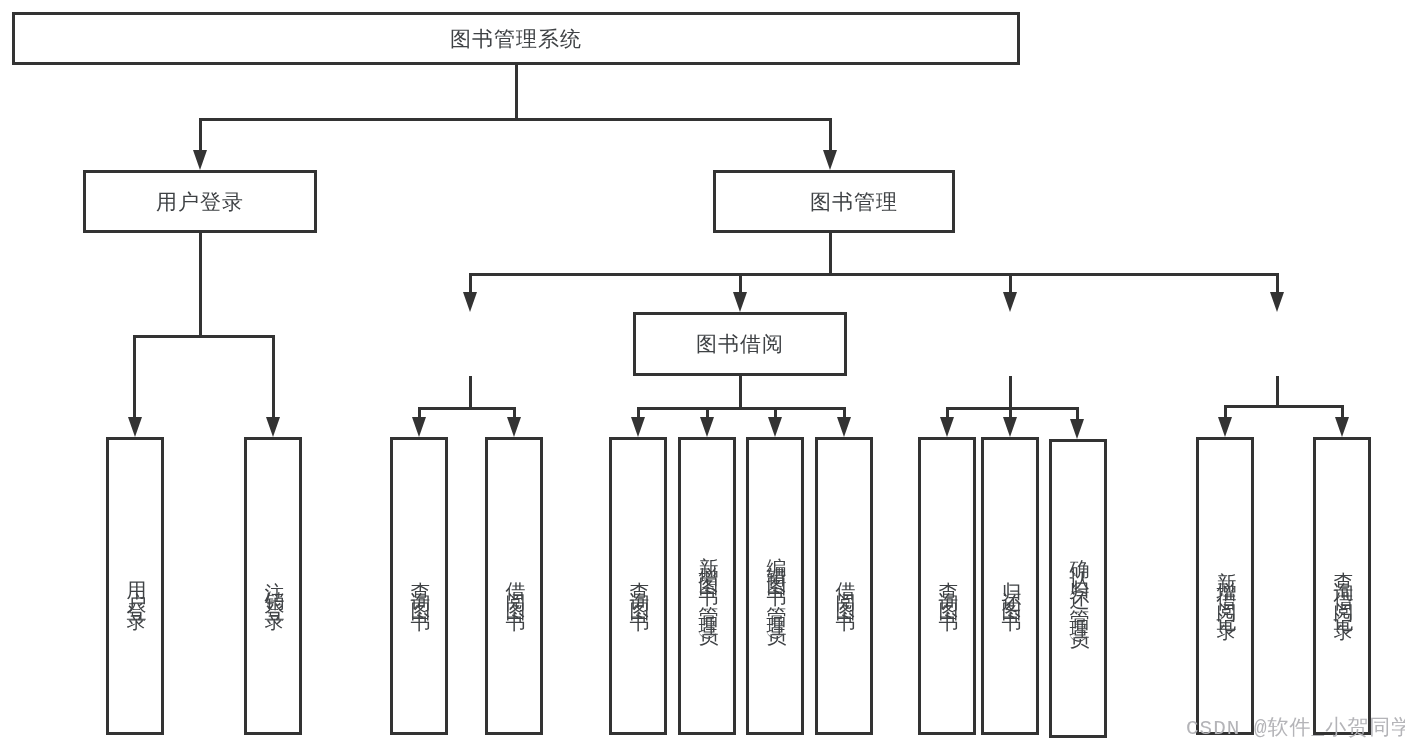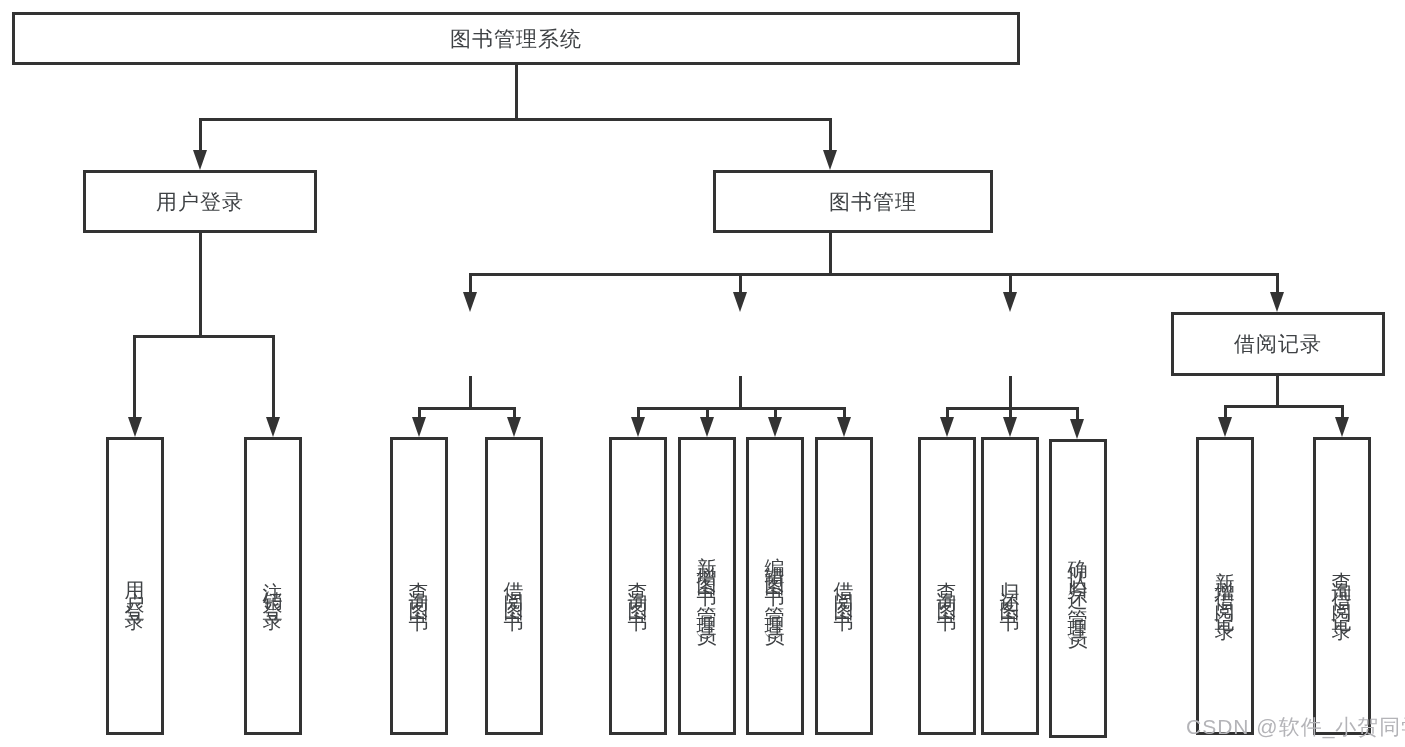--- a/index.html
+++ b/index.html
@@ -1,19 +1,19 @@
 <!DOCTYPE html>
 <html><head>
 <meta charset="utf-8">
 <style>
   html,body { margin:0; padding:0; background:#ffffff; }
   #stage {
     position:relative; width:1405px; height:747px;
     background:#ffffff; overflow:hidden;
-    font-family:Liberation Sans, sans-serif;
+    font-family:Liberation Mono, monospace;
   }
   .box {
     position:absolute; box-sizing:border-box;
     border:3px solid #333333; background:#ffffff;
     display:flex; align-items:center; justify-content:center;
   }
   .hlabel {
     font-size:21px; color:#3f4245; letter-spacing:1px; white-space:nowrap;
   }
   .vlabel {
@@ -38,30 +38,30 @@
 <div id="stage">
 
   <div class="box" style="left:12px; top:12px; width:1008px; height:53px;">
     <span class="hlabel">图书管理系统</span>
   </div>
 
   <div class="box" style="left:83px; top:170px; width:234px; height:63px;">
     <span class="hlabel">用户登录</span>
   </div>
 
-  <div class="box" style="left:713px; top:170px; width:280px; height:63px;padding-left:40px;">
+  <div class="box" style="left:713px; top:170px; width:242px; height:63px;padding-left:40px;">
     <span class="hlabel">图书管理</span>
   </div>
 
 
+  <div class="box" style="left:633px; top:312px; width:214px; height:64px;">
+    <span class="hlabel">图书借阅</span>
+  </div>
 
 
-  <div class="box" style="left:1171px; top:312px; width:214px; height:64px;">
-    <span class="hlabel">借阅记录</span>
-  </div>
 
   <div class="box" style="left:106px; top:437px; width:58px; height:298px;">
     <span class="vlabel">用户登录</span>
   </div>
   <div class="box" style="left:244px; top:437px; width:58px; height:298px;">
     <span class="vlabel">注销登录</span>
   </div>
 
   <div class="box" style="left:390px; top:437px; width:58px; height:298px;">
     <span class="vlabel">查询图书</span>

